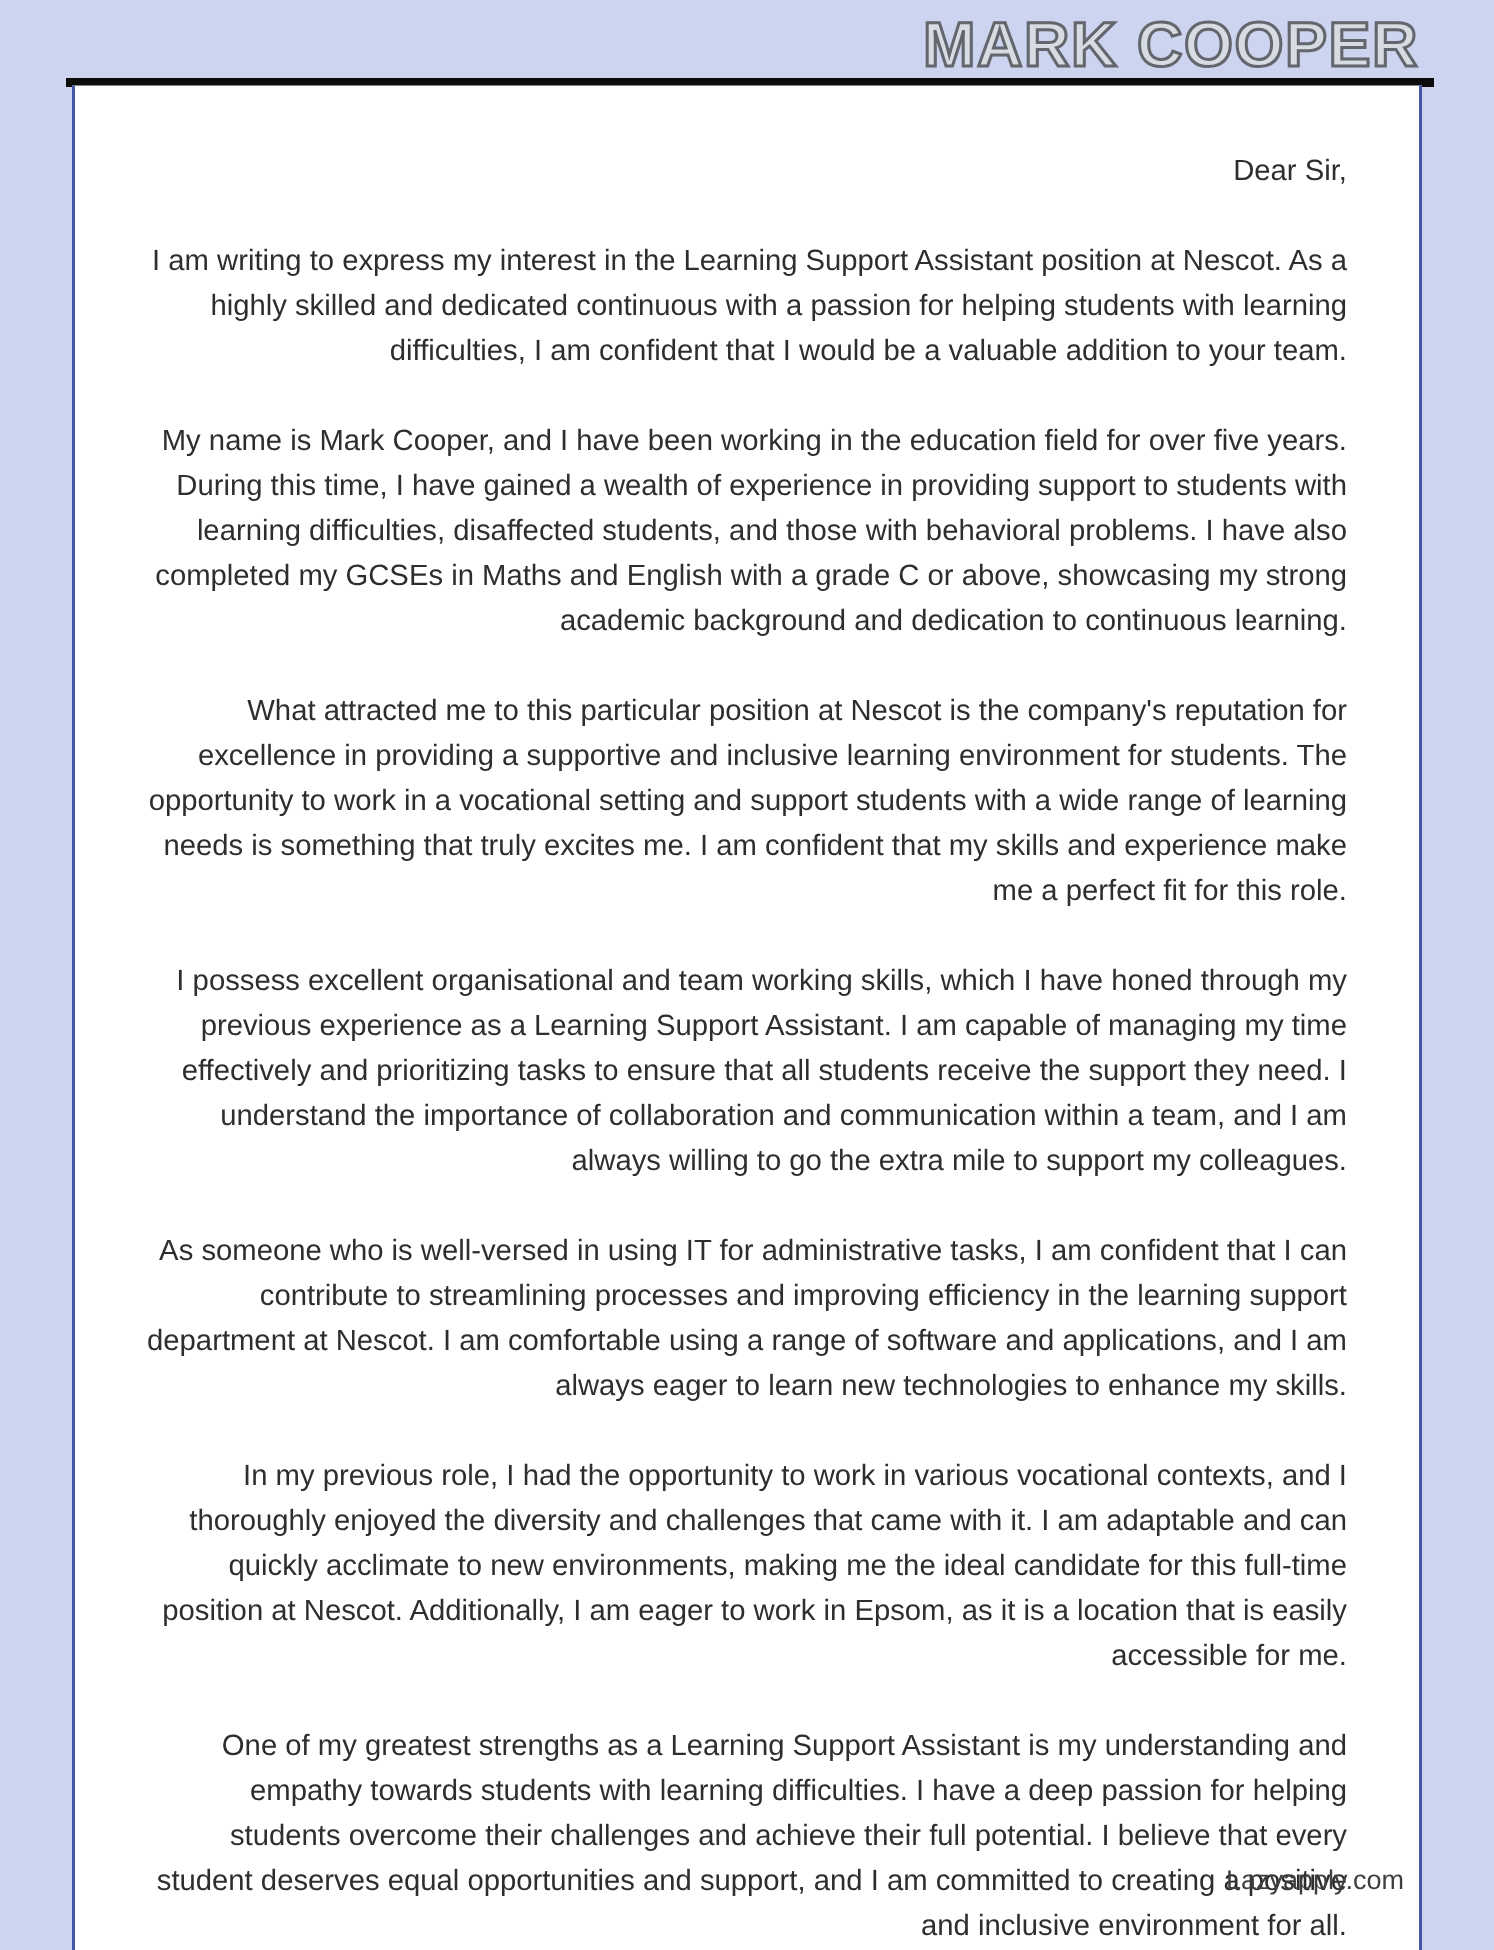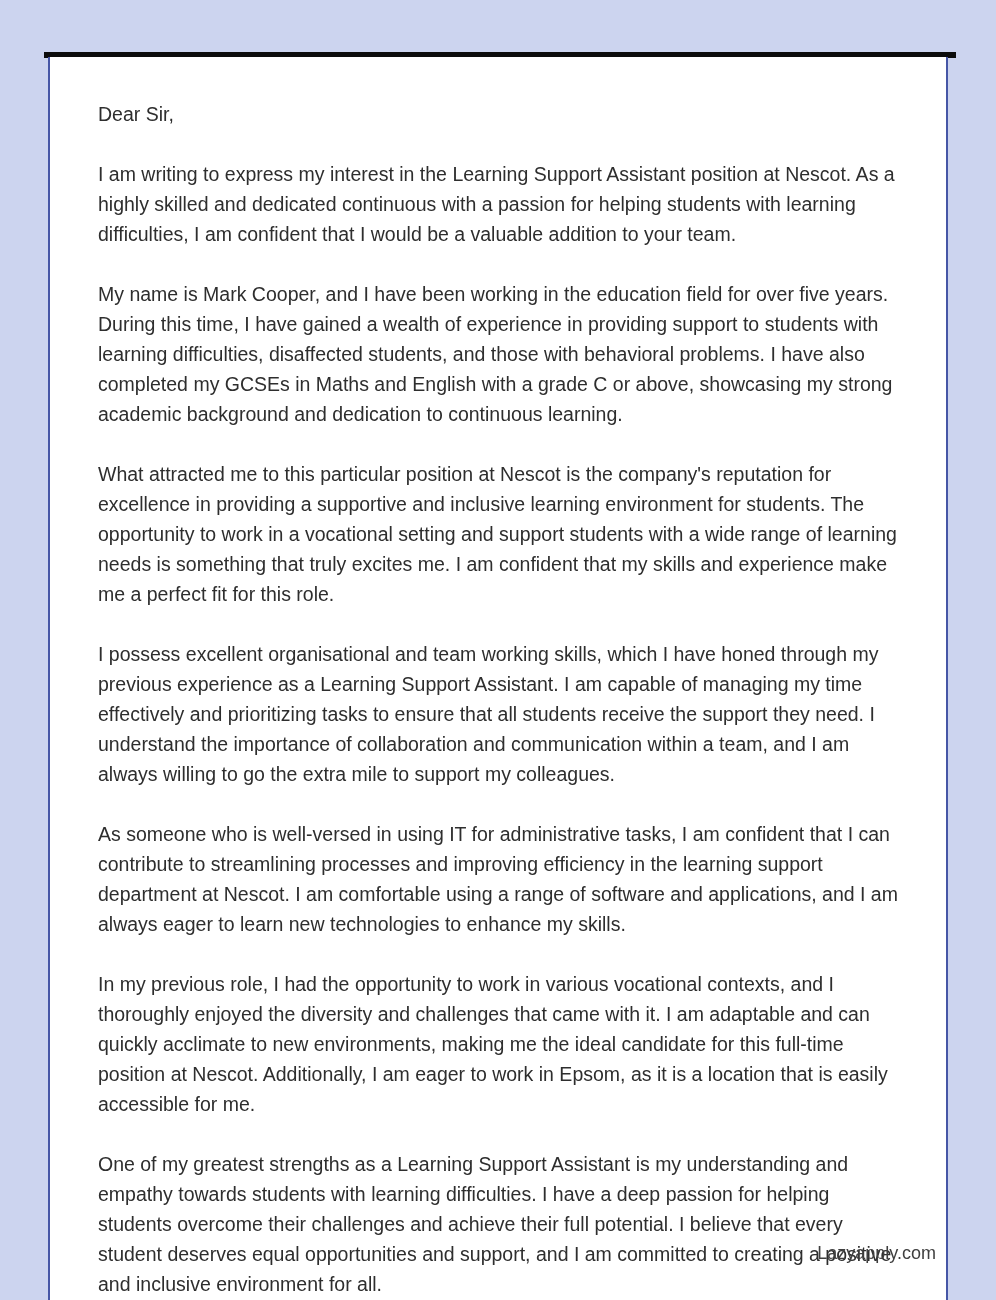--- a/index.html
+++ b/index.html
@@ -51,35 +51,37 @@
     position: absolute;
     left: 98px;
     top: 99px;
     width: 800px;
     color: #2e2e2e;
     font-size: 19.5px;
     line-height: 30px;
   }
   .letter-body p {
     margin: 0 0 30px 0;
+    text-align: right;
   }
   .watermark {
     position: absolute;
     right: 60px;
     bottom: 36px;
     font-size: 18px;
     color: #3f3f3f;
     z-index: 5;
   }
 </style>
 </head>
 <body>
 
 <div class="screen">
 
+  <div class="header-name">MARK COOPER</div>
 
   <div class="header-divider"></div>
 
   <div class="page"></div>
 
   <div class="letter-body">
     <p>Dear Sir,</p>
     <p>I am writing to express my interest in the Learning Support Assistant position at Nescot. As a highly skilled and dedicated continuous with a passion for helping students with learning difficulties, I am confident that I would be a valuable addition to your team.</p>
     <p>My name is Mark Cooper, and I have been working in the education field for over five years. During this time, I have gained a wealth of experience in providing support to students with learning difficulties, disaffected students, and those with behavioral problems. I have also completed my GCSEs in Maths and English with a grade C or above, showcasing my strong academic background and dedication to continuous learning.</p>
     <p>What attracted me to this particular position at Nescot is the company's reputation for excellence in providing a supportive and inclusive learning environment for students. The opportunity to work in a vocational setting and support students with a wide range of learning needs is something that truly excites me. I am confident that my skills and experience make me a perfect fit for this role.</p>

